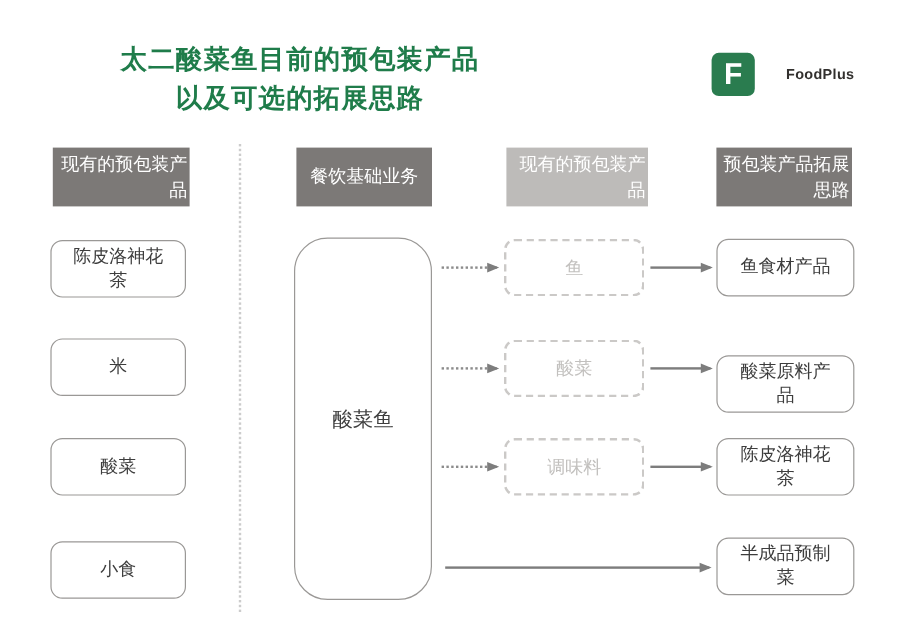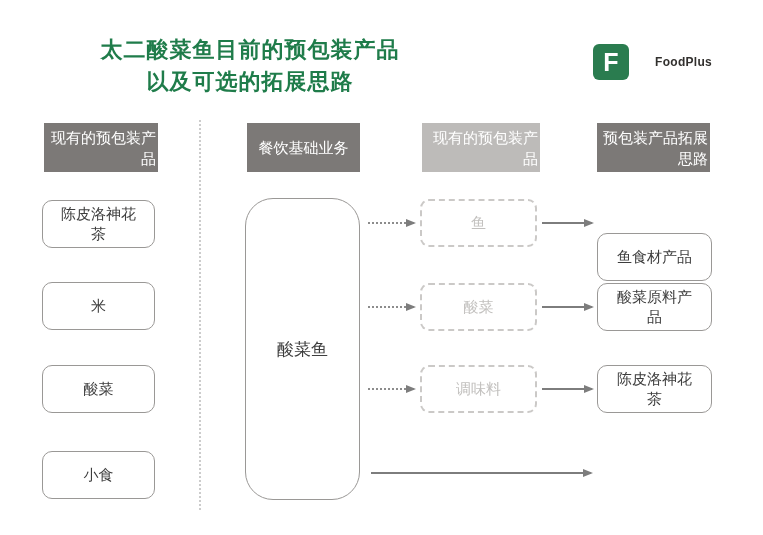--- a/index.html
+++ b/index.html
@@ -66,21 +66,21 @@
 
   .dashed-box {
     position: absolute; left: 420px; width: 117px; height: 48px;
     border: 2px dashed #cbc9c7; border-radius: 9px; background: #ffffff;
     color: #c2c0be; font-size: 15px;
     display: flex; align-items: center; justify-content: center;
   }
   .db1 { top: 199px; } .db2 { top: 283px; } .db3 { top: 365px; }
 
   .right-box { left: 597px; width: 115px; height: 48px; }
-  .rb1 { top: 199px; margin-top: 34px; } .rb2 { top: 283px; } .rb3 { top: 365px; } .rb4 { top: 448px; }
+  .rb1 { top: 199px; } .rb2 { top: 296px; } .rb3 { top: 365px; } .rb4 { top: 448px; }
 
   
   .arrow { position: absolute; height: 0; }
   .arrow::after {
     content: ""; position: absolute; right: -2px; top: -5px;
     border-left: 10px solid #7d7d7d;
     border-top: 4.5px solid transparent;
     border-bottom: 4.5px solid transparent;
   }
   .arrow.dotted { border-top: 2.5px dotted #8c8c8c; }
@@ -130,14 +130,15 @@
   <div class="dashed-box db3">调味料</div>
 
   <div class="arrow solid sa sa1"></div>
   <div class="arrow solid sa sa2"></div>
   <div class="arrow solid sa sa3"></div>
   <div class="arrow solid la"></div>
 
   <div class="box right-box rb1">鱼食材产品</div>
   <div class="box right-box rb2">酸菜原料产品</div>
   <div class="box right-box rb3">陈皮洛神花茶</div>
+  <div class="box right-box rb4">半成品预制菜</div>
 
 </div>
 
 </body></html>

